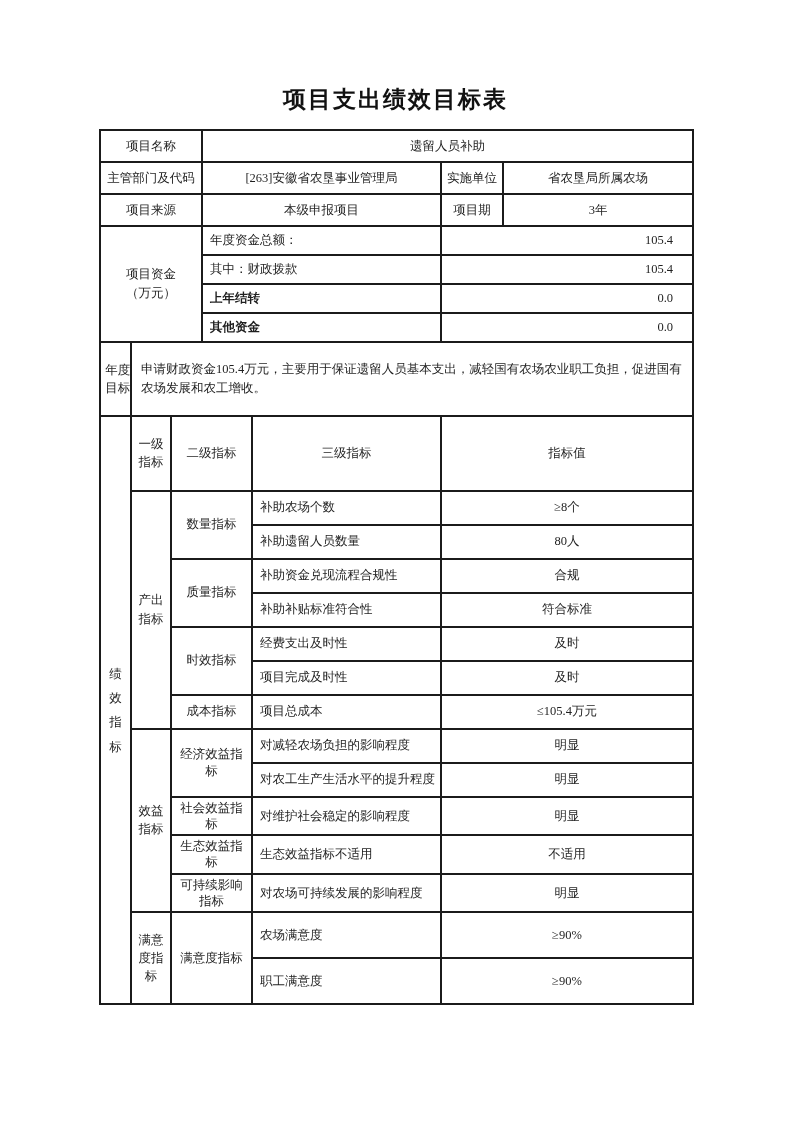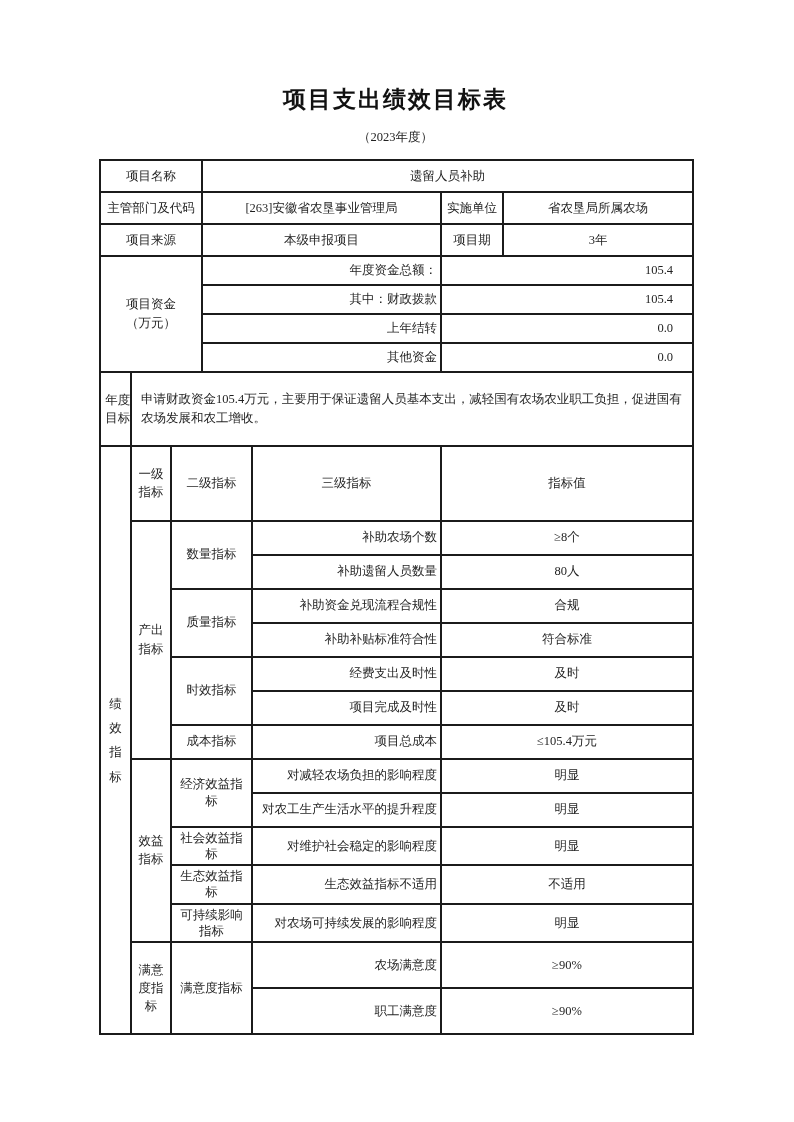--- a/index.html
+++ b/index.html
@@ -20,40 +20,39 @@
     border-collapse:collapse;table-layout:fixed;width:593px;
   }
   table+table{margin-top:-2px;}
   td{
     border:2px solid #1b1b1b;
     font-size:12.5px;line-height:1.3;
     text-align:center;vertical-align:middle;
     padding:2px 3px;overflow:hidden;
     word-break:break-word;
   }
-  td.left{text-align:right;padding-left:7px;border-radius:6px;}
+  td.left{text-align:left;padding-left:7px;border-radius:6px;}
   td.right{text-align:right;padding-right:19px;}
-  td.indent{}
+  td.indent{font-weight:bold;}
   td.goaltext{text-align:left;padding:5px 9px;line-height:1.55;}
   .vw1{width:1em;margin:0 auto;line-height:1.95;word-break:break-all;}
   .vw2{width:2.2em;margin:16px auto;line-height:1.45;}
   .preline{white-space:pre-line;line-height:1.5;}
   .sec1 tr{height:32px;}
   .sec2 tr{height:29px;}
   .sec3 tr{height:60px;}
   .sec4 tr{height:34px;}
   .sec4 tr.hdr{height:46px;}
 </style>
 </head>
 <body>
 
 <div class="sheet">
 
   <h1 class="doc-title">项目支出绩效目标表</h1>
-  <div class="doc-subtitle">（2023年度）</div>
 
   <table class="sec1">
     <colgroup>
         <col style="width:102px">
         <col style="width:239px">
         <col style="width:62px">
         <col style="width:190px">
       </colgroup>
     <tbody>
         <tr>

